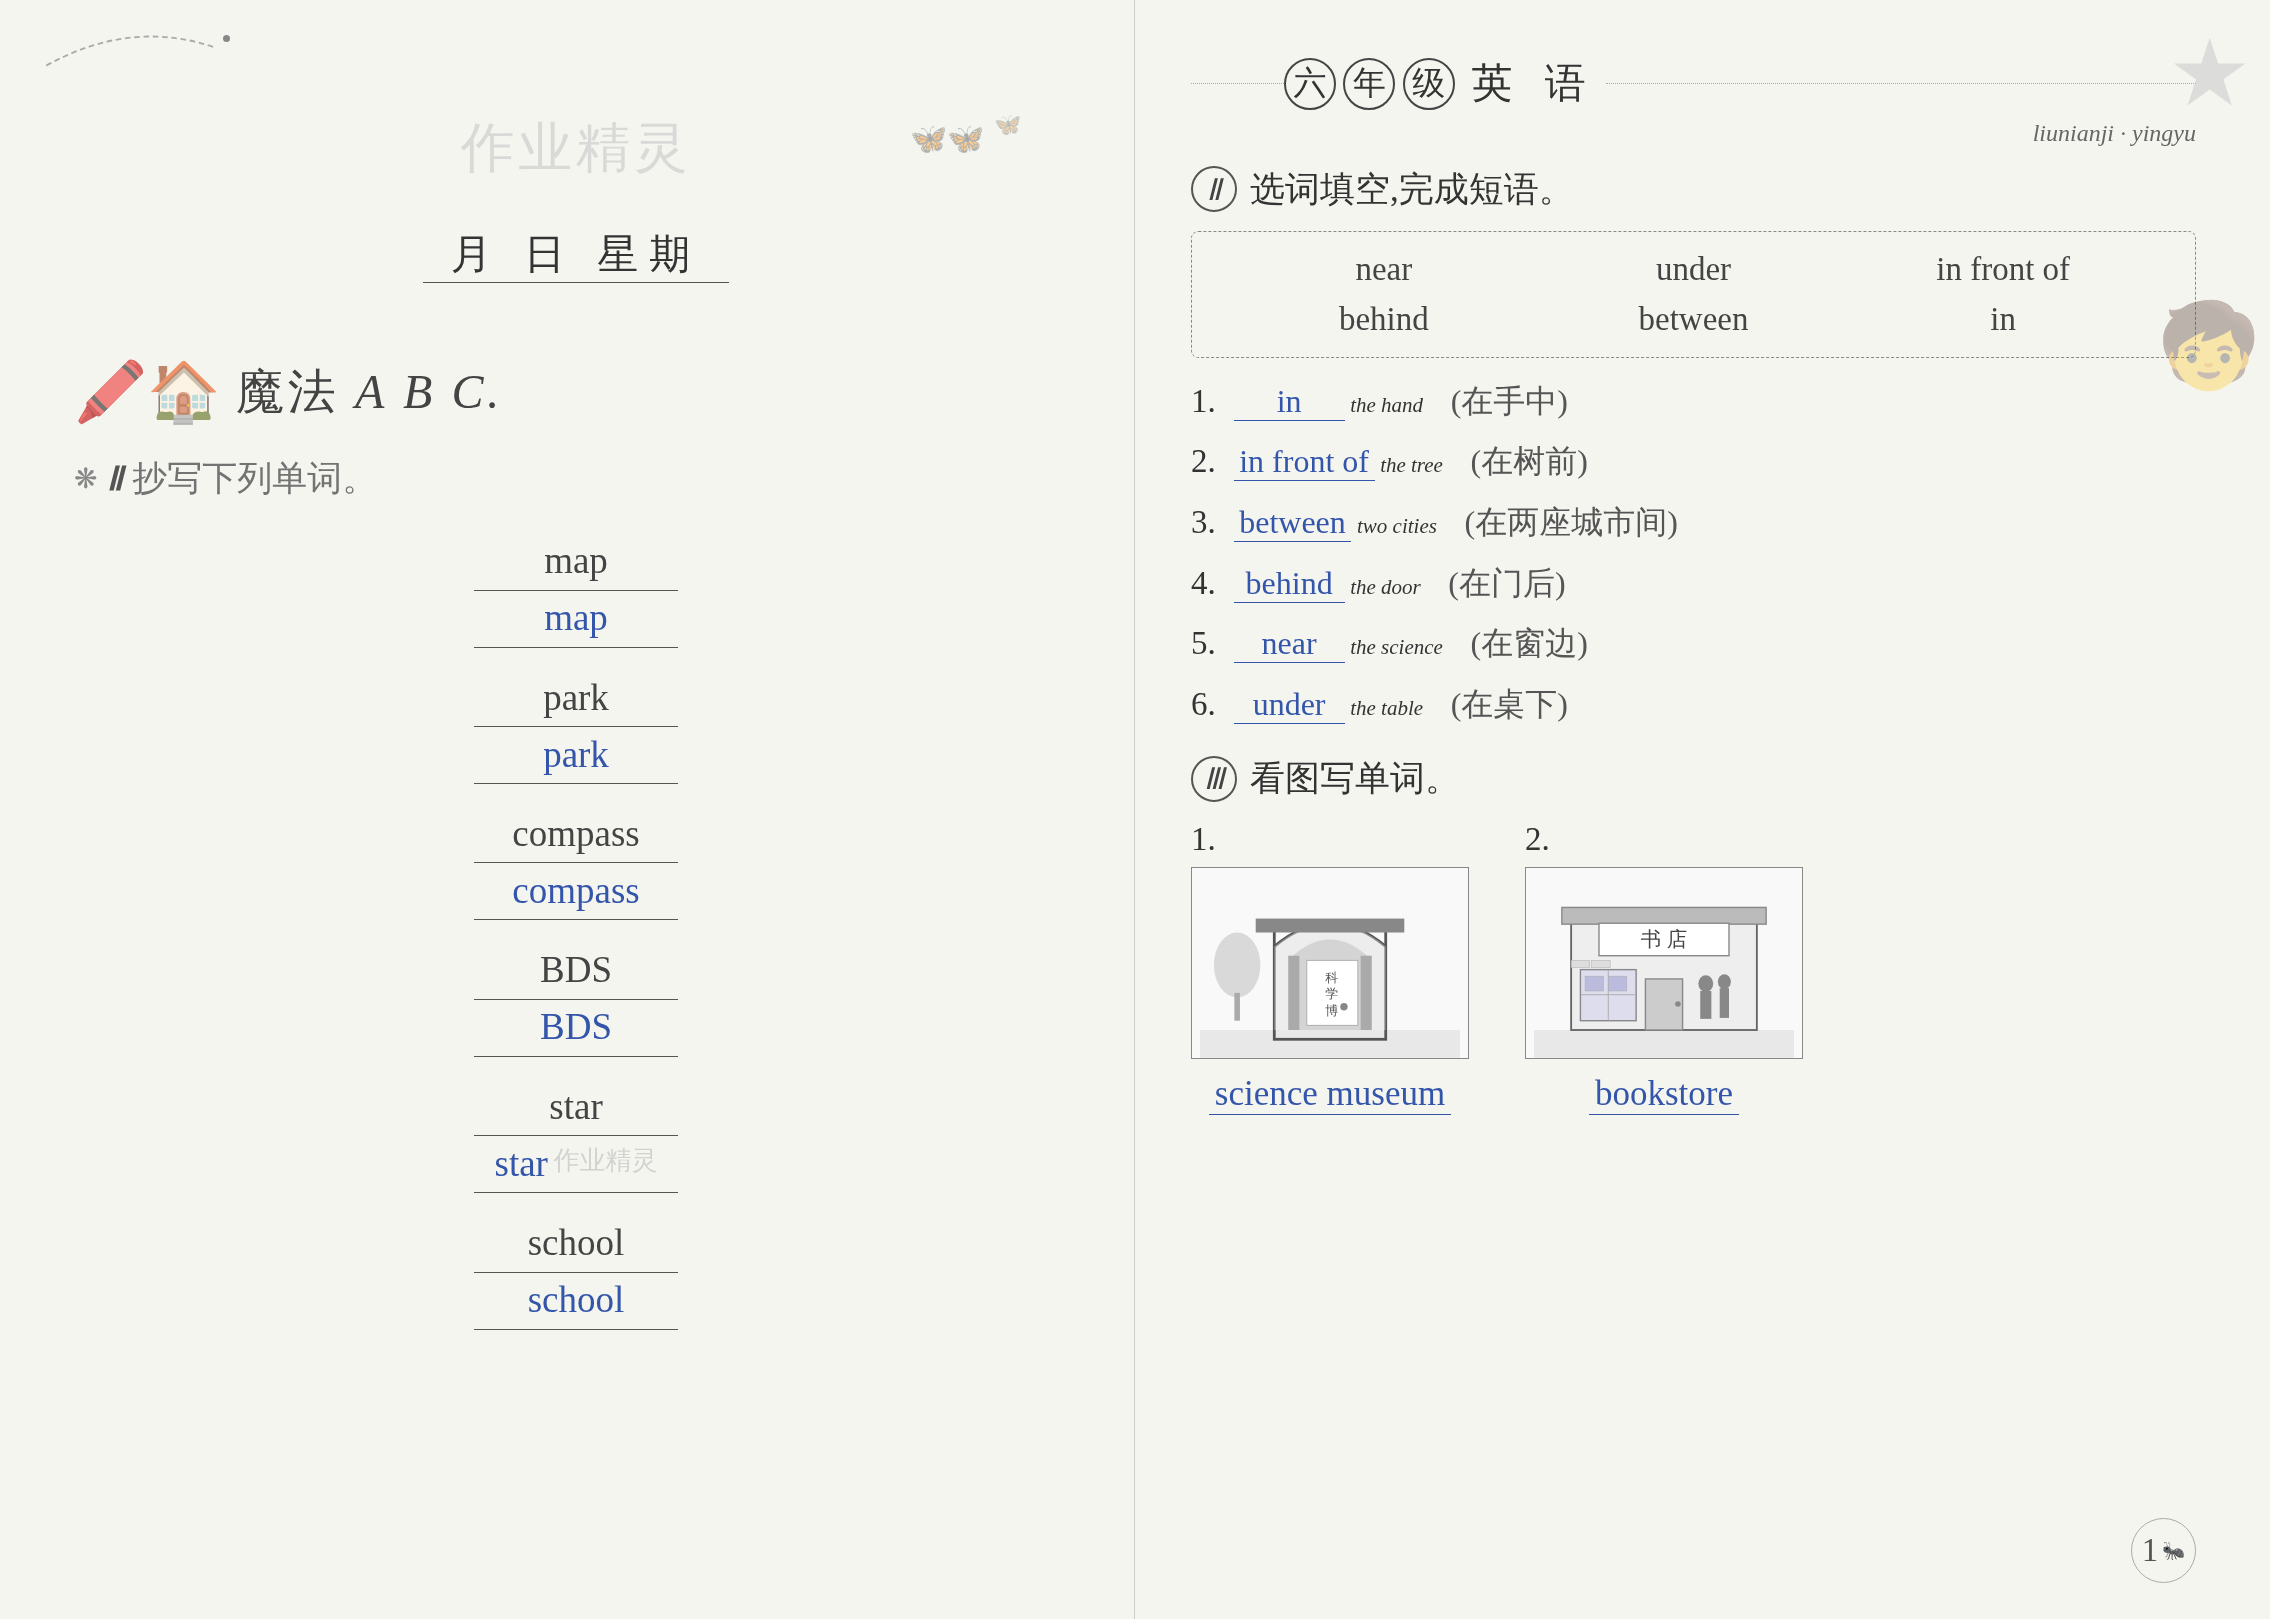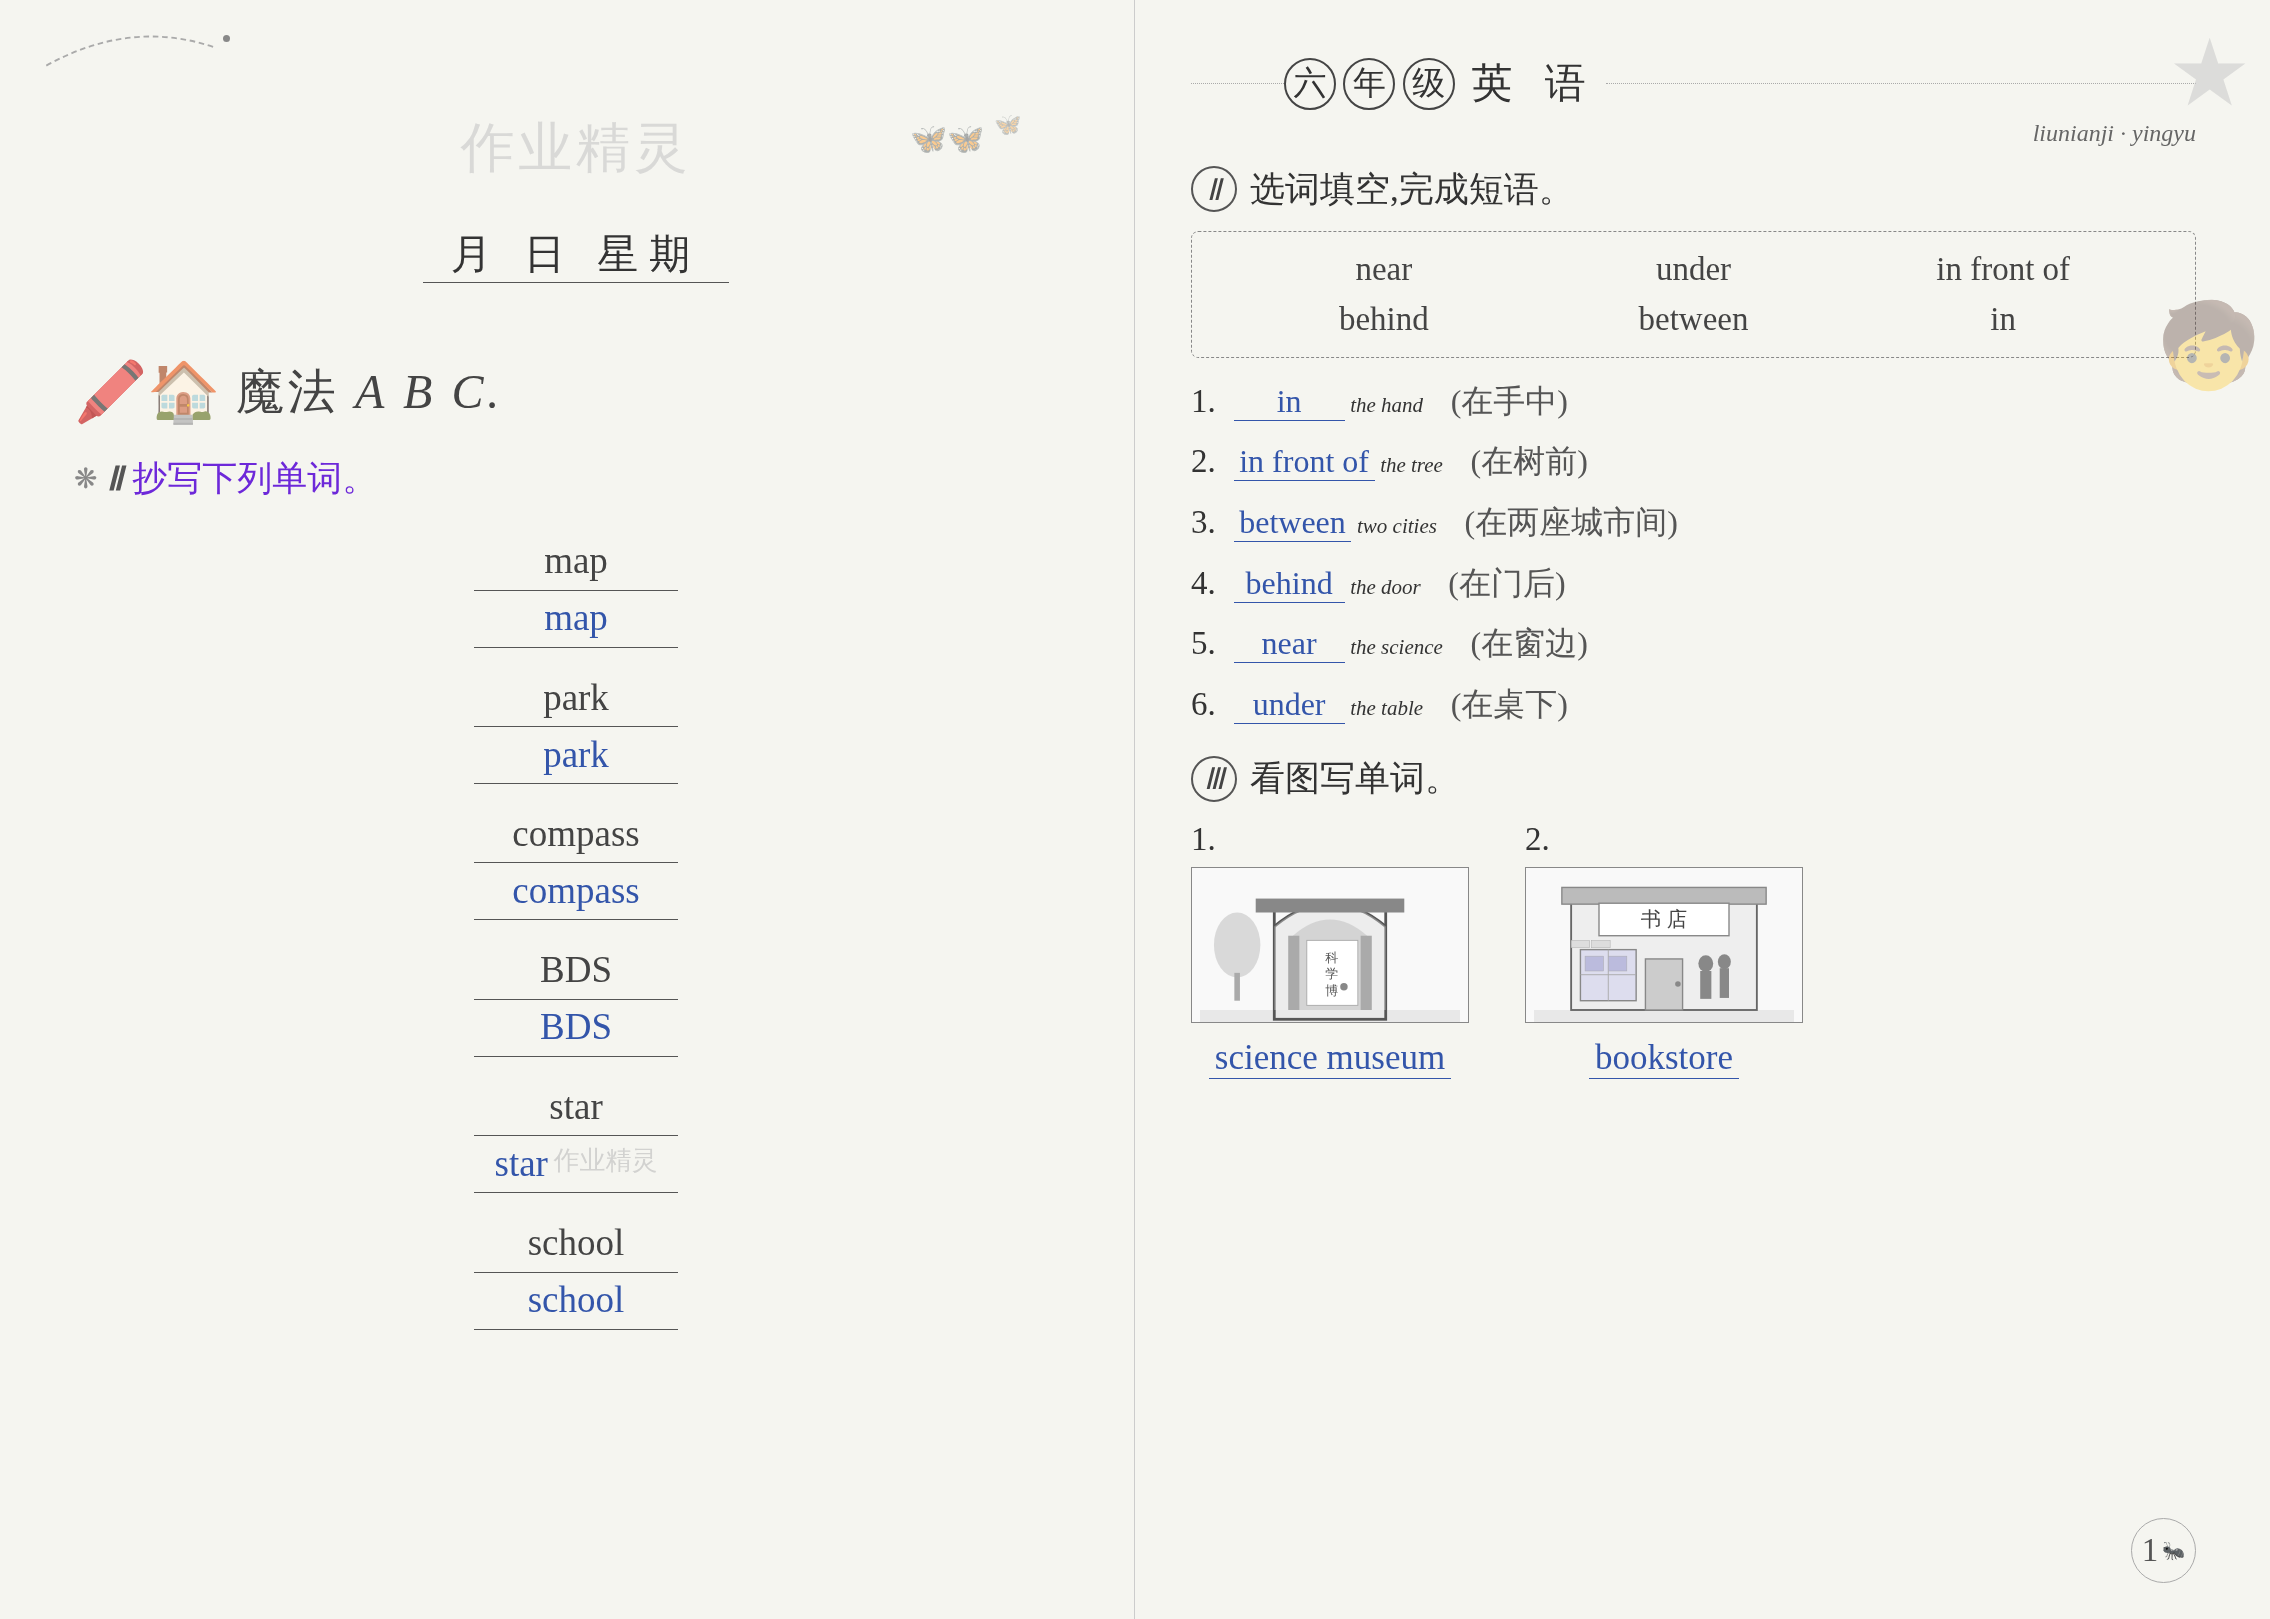--- a/index.html
+++ b/index.html
@@ -194,25 +194,25 @@
       align-items: flex-start;
     }
     .picture-item {
       display: flex;
       flex-direction: column;
       align-items: center;
       gap: 9.3px;
     }
     .pic-box {
       width: 278px;
-      height: 156px;
+      height: 192px;
       border: 1.9px solid #888;
       background: #f9f9f9;
       display: flex;
-      align-items: center;
+      align-items: flex-end;
       justify-content: center;
       position: relative;
       overflow: hidden;
     }
     .pic-answer {
       font-size: 35px;
       color: #3355aa;
       font-family: 'Times New Roman', serif;
       border-bottom: 1.9px solid #3355aa;
       padding: 0 5.6px;
@@ -270,21 +270,21 @@
       <div style="font-size:48px;font-family:Liberation Serif, serif;color:#444;letter-spacing:3.7px;">
         <span>魔法</span>
         <span style="font-style:italic;">A B C.</span>
       </div>
     </div>
 
     <div class="section-i">
       <div style="display:flex;align-items:center;gap:9.3px;margin-bottom:18.6px;">
         <span style="font-size:28px;color:#888;">❋</span>
         <span style="font-size:33px;color:#555;font-style:italic;font-weight:bold;">Ⅱ</span>
-        <span style="font-size:35px;color:#6d28d9;font-family:Liberation Sans, sans-serif;">抄写下列单词。</span>
+        <span style="font-size:35px;color:#737373;font-family:Liberation Sans, sans-serif;">抄写下列单词。</span>
       </div>
 
       <div class="word-grid">
 
         <div class="word-item">
           <span class="word-original">map</span>
           <span class="word-underline"></span>
           <span class="word-copy">map</span>
           <span class="word-underline"></span>
         </div>

